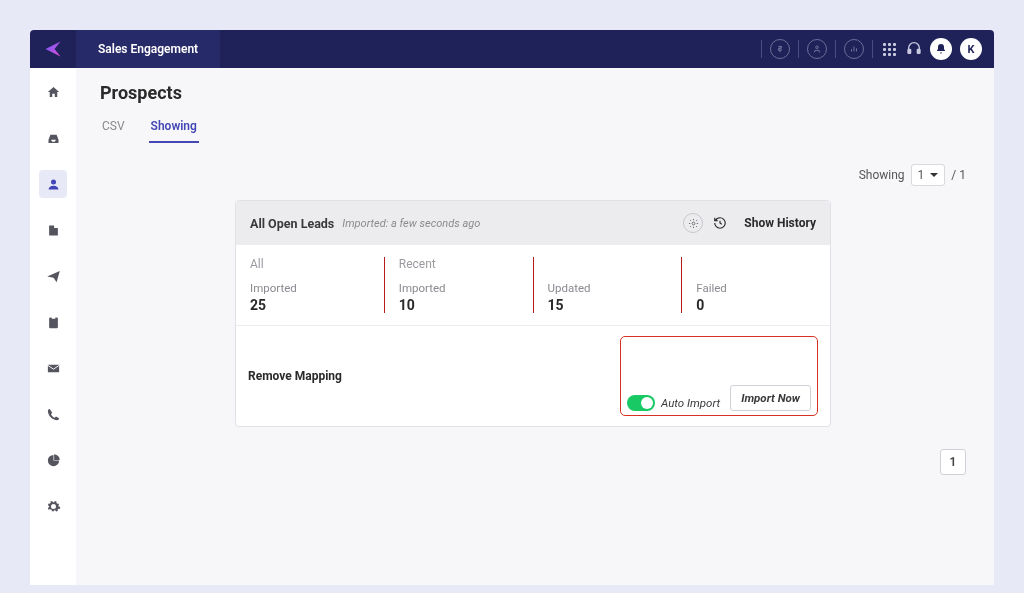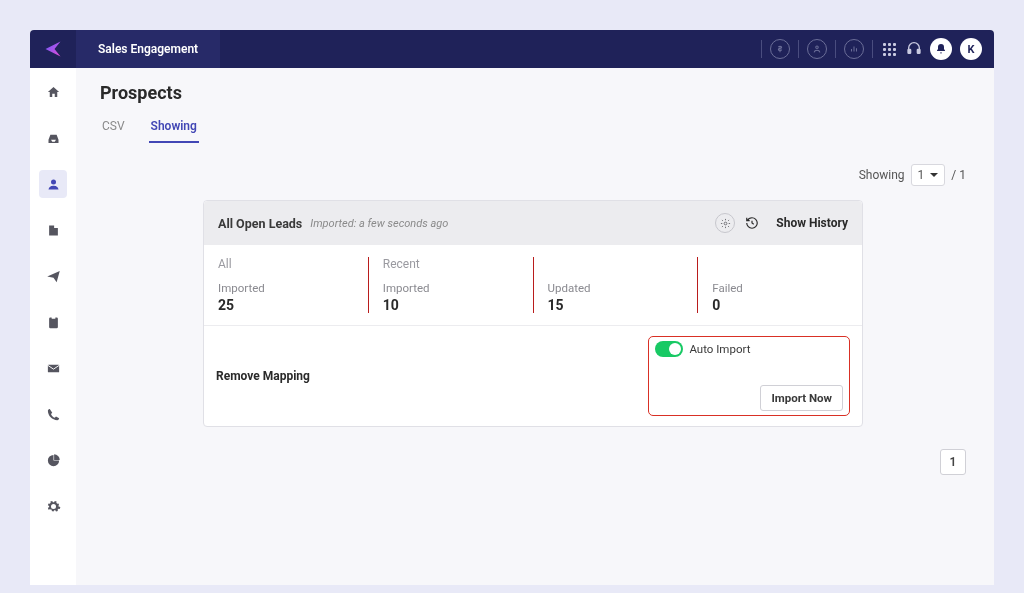--- a/index.html
+++ b/index.html
@@ -162,21 +162,21 @@
   }
   .caret-down {
     width: 0; height: 0;
     border-left: 4px solid transparent;
     border-right: 4px solid transparent;
     border-top: 4px solid #333;
   }
   
   .card {
     margin: 0 auto;
-    width: 660px;
+    width: 596px;
     background: #fff;
     border: 1px solid #e0e0e6;
     border-radius: 4px;
   }
   .card-head {
     background: #ececef;
     padding: 12px 14px;
     display: flex;
     align-items: center;
     border-radius: 4px 4px 0 0;
@@ -216,22 +216,23 @@
     align-items: center;
     padding: 10px 12px;
   }
   .remove-link { font-weight: 700; font-size: 12px; color: #2a2a2a; cursor: pointer; }
   .foot-spacer { flex: 1; }
   .highlight-box {
     border: 1.5px solid #d93025;
     border-radius: 5px;
     padding: 4px 6px;
     display: flex;
-    align-items: flex-start;
+    align-items: flex-end;
     gap: 10px;
+    font-style: italic;
   }
   .toggle-wrap { display: flex; align-items: center; gap: 6px; }
   .toggle {
     width: 28px; height: 16px;
     background: #18c964;
     border-radius: 8px;
     position: relative;
     cursor: pointer;
   }
   .toggle .knob {

